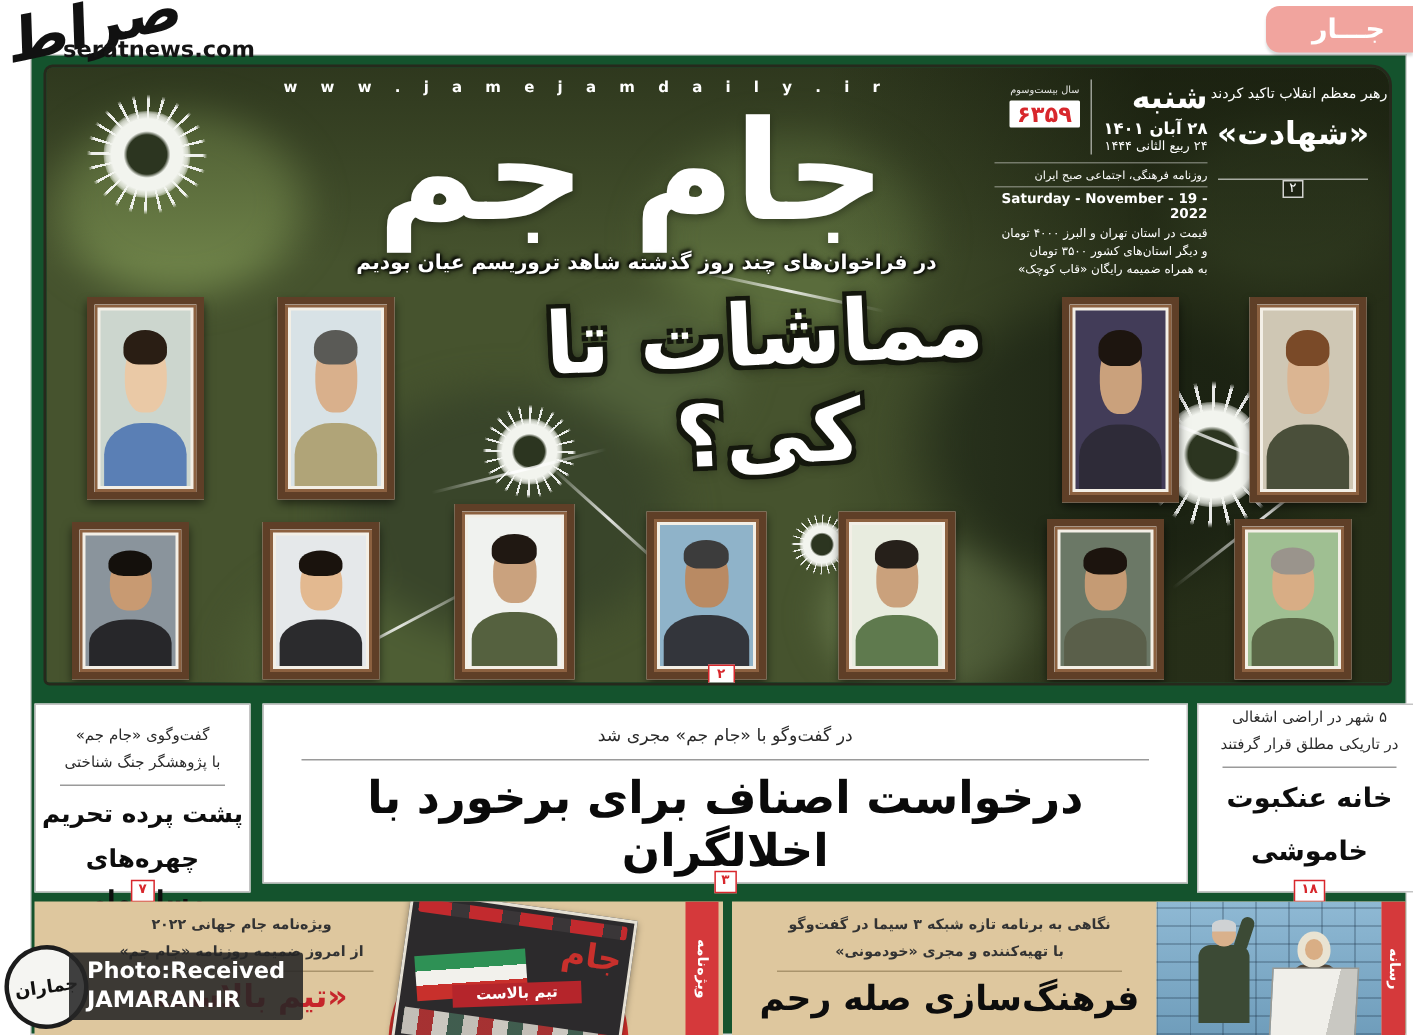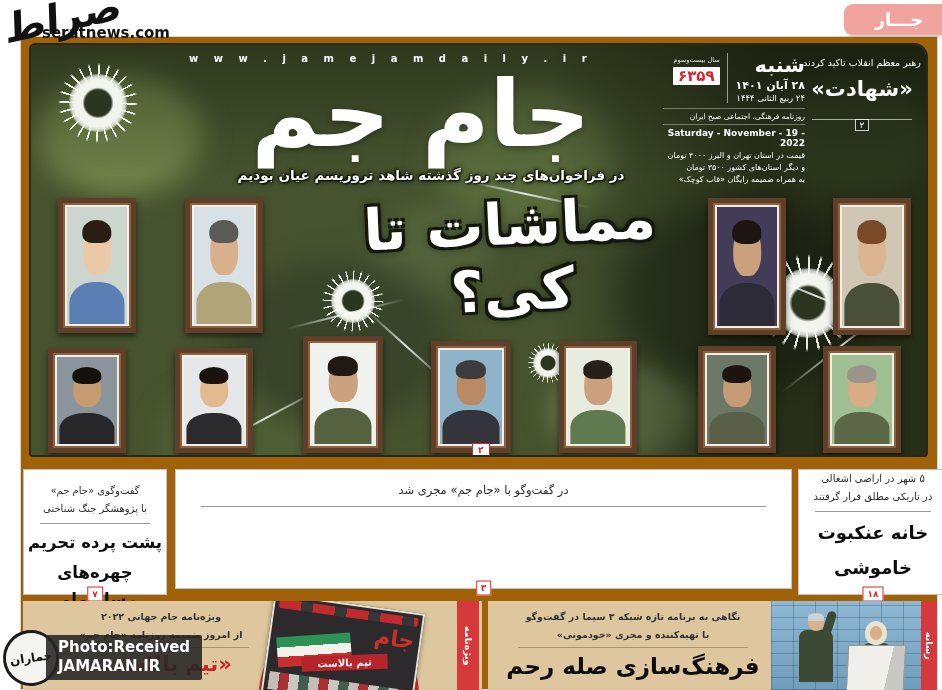--- a/index.html
+++ b/index.html
@@ -15,21 +15,21 @@
             border-radius:9px 0 0 9px;display:flex;align-items:center;justify-content:center;
             color:#fff;font-weight:bold;font-size:18px;z-index:30;box-shadow:0 2px 2px rgba(0,0,0,.15);padding-left:12px;}
   .jamaran{position:absolute;left:0;top:620px;z-index:30;}
   .jm-circle{position:absolute;left:3px;top:10px;width:50px;height:50px;border-radius:50%;
              background:#f5f5f2;border:3px solid #1c1c1c;display:flex;align-items:center;justify-content:center;
              font-size:12px;font-weight:bold;color:#111;transform:rotate(-8deg);}
   .jm-box{position:absolute;left:46px;top:15px;background:rgba(38,38,38,.88);color:#fff;
           padding:3px 12px 4px 12px;line-height:1.25;border-radius:2px;white-space:nowrap;}
   .jm-box div{font-weight:bold;font-size:15px;}
   
-  .paper{position:absolute;left:20px;top:36px;width:918px;height:654px;background:#a16207;
+  .paper{position:absolute;left:20px;top:36px;width:918px;height:654px;background:#14532d;
          border:1px solid #d5d5d5;box-sizing:border-box;}
   
   .banner{position:absolute;left:8px;top:6px;width:899px;height:414px;overflow:hidden;
           border:2px solid #26291c;border-radius:6px 14px 4px 4px;box-sizing:border-box;}
   .camo{position:absolute;inset:0;background:#46532e;}
   .camo::before{content:"";position:absolute;inset:-25px;filter:blur(9px);background-image:
     radial-gradient(160px 120px at 12% 25%,#6d8148 0 40%,transparent 62%),
     radial-gradient(200px 150px at 35% 70%,#39452a 0 45%,transparent 65%),
     radial-gradient(180px 140px at 55% 30%,#5a6c3c 0 40%,transparent 60%),
     radial-gradient(230px 170px at 78% 60%,#2f3a22 0 45%,transparent 65%),
@@ -62,21 +62,21 @@
   .db-iss{padding-right:7px;padding-top:3px;}
   .db-year{font-size:6.5px;opacity:.9;}
   .db-no{margin-top:3px;background:#fff;color:#d8272c;font-weight:bold;font-size:15px;
          padding:0 5px;border-radius:1px;display:inline-block;letter-spacing:1px;}
   .db-desc{font-size:7.5px;margin-top:5px;border-top:1px solid rgba(255,255,255,.35);padding-top:3px;}
   .db-en{font-size:9px;font-weight:bold;margin-top:3px;direction:ltr;text-align:right;
          border-top:1px solid rgba(255,255,255,.35);padding-top:3px;}
   .db-pr{font-size:8px;margin-top:3px;}
   
   .leadright{position:absolute;left:768px;top:12px;width:126px;text-align:center;color:#fff;}
-  .lr-kicker{font-size:9.5px;margin-bottom:8px;}
+  .lr-kicker{font-size:9.5px;margin-bottom:8px;text-align:right;}
   .lr-t1{font-size:21px;font-weight:bold;line-height:1.3;}
   .lr-t2{font-size:15px;font-weight:bold;margin-top:2px;}
   .lr-pg{position:relative;margin-top:10px;height:14px;}
   .lr-pg .line{position:absolute;left:10%;right:10%;top:6px;height:1px;background:rgba(255,255,255,.6);}
   .lr-pg .box{position:relative;display:inline-block;border:1px solid rgba(255,255,255,.8);
               font-size:9px;padding:0 4px;background:rgba(0,0,0,.25);}
   
   .subhead{position:absolute;left:150px;top:122px;width:500px;text-align:center;color:#fff;
            font-size:13.5px;font-weight:bold;
            text-shadow:0 0 6px #000,1px 1px 2px #000,-1px -1px 2px #000;}
@@ -317,20 +317,21 @@
       <div class="kick">با پژوهشگر جنگ شناختی</div>
       <div class="hr"></div>
       <div class="head">پشت پرده تحریم</div>
       <div class="head">چهره‌های رسانه‌ملی</div>
       <span class="pg">۷</span>
     </div>
 
     <div class="art art-center rtl">
       <div class="kick">در گفت‌وگو با «جام جم» مجری شد</div>
       <div class="hr"></div>
+      <div class="head">درخواست اصناف برای برخورد با اخلالگران</div>
       <span class="pg">۳</span>
     </div>
 
     <div class="art art-right rtl">
       <div class="kick">۵ شهر در اراضی اشغالی</div>
       <div class="kick">در تاریکی مطلق قرار گرفتند</div>
       <div class="hr"></div>
       <div class="head">خانه عنکبوت</div>
       <div class="head">خاموشی</div>
       <span class="pg">۱۸</span>

